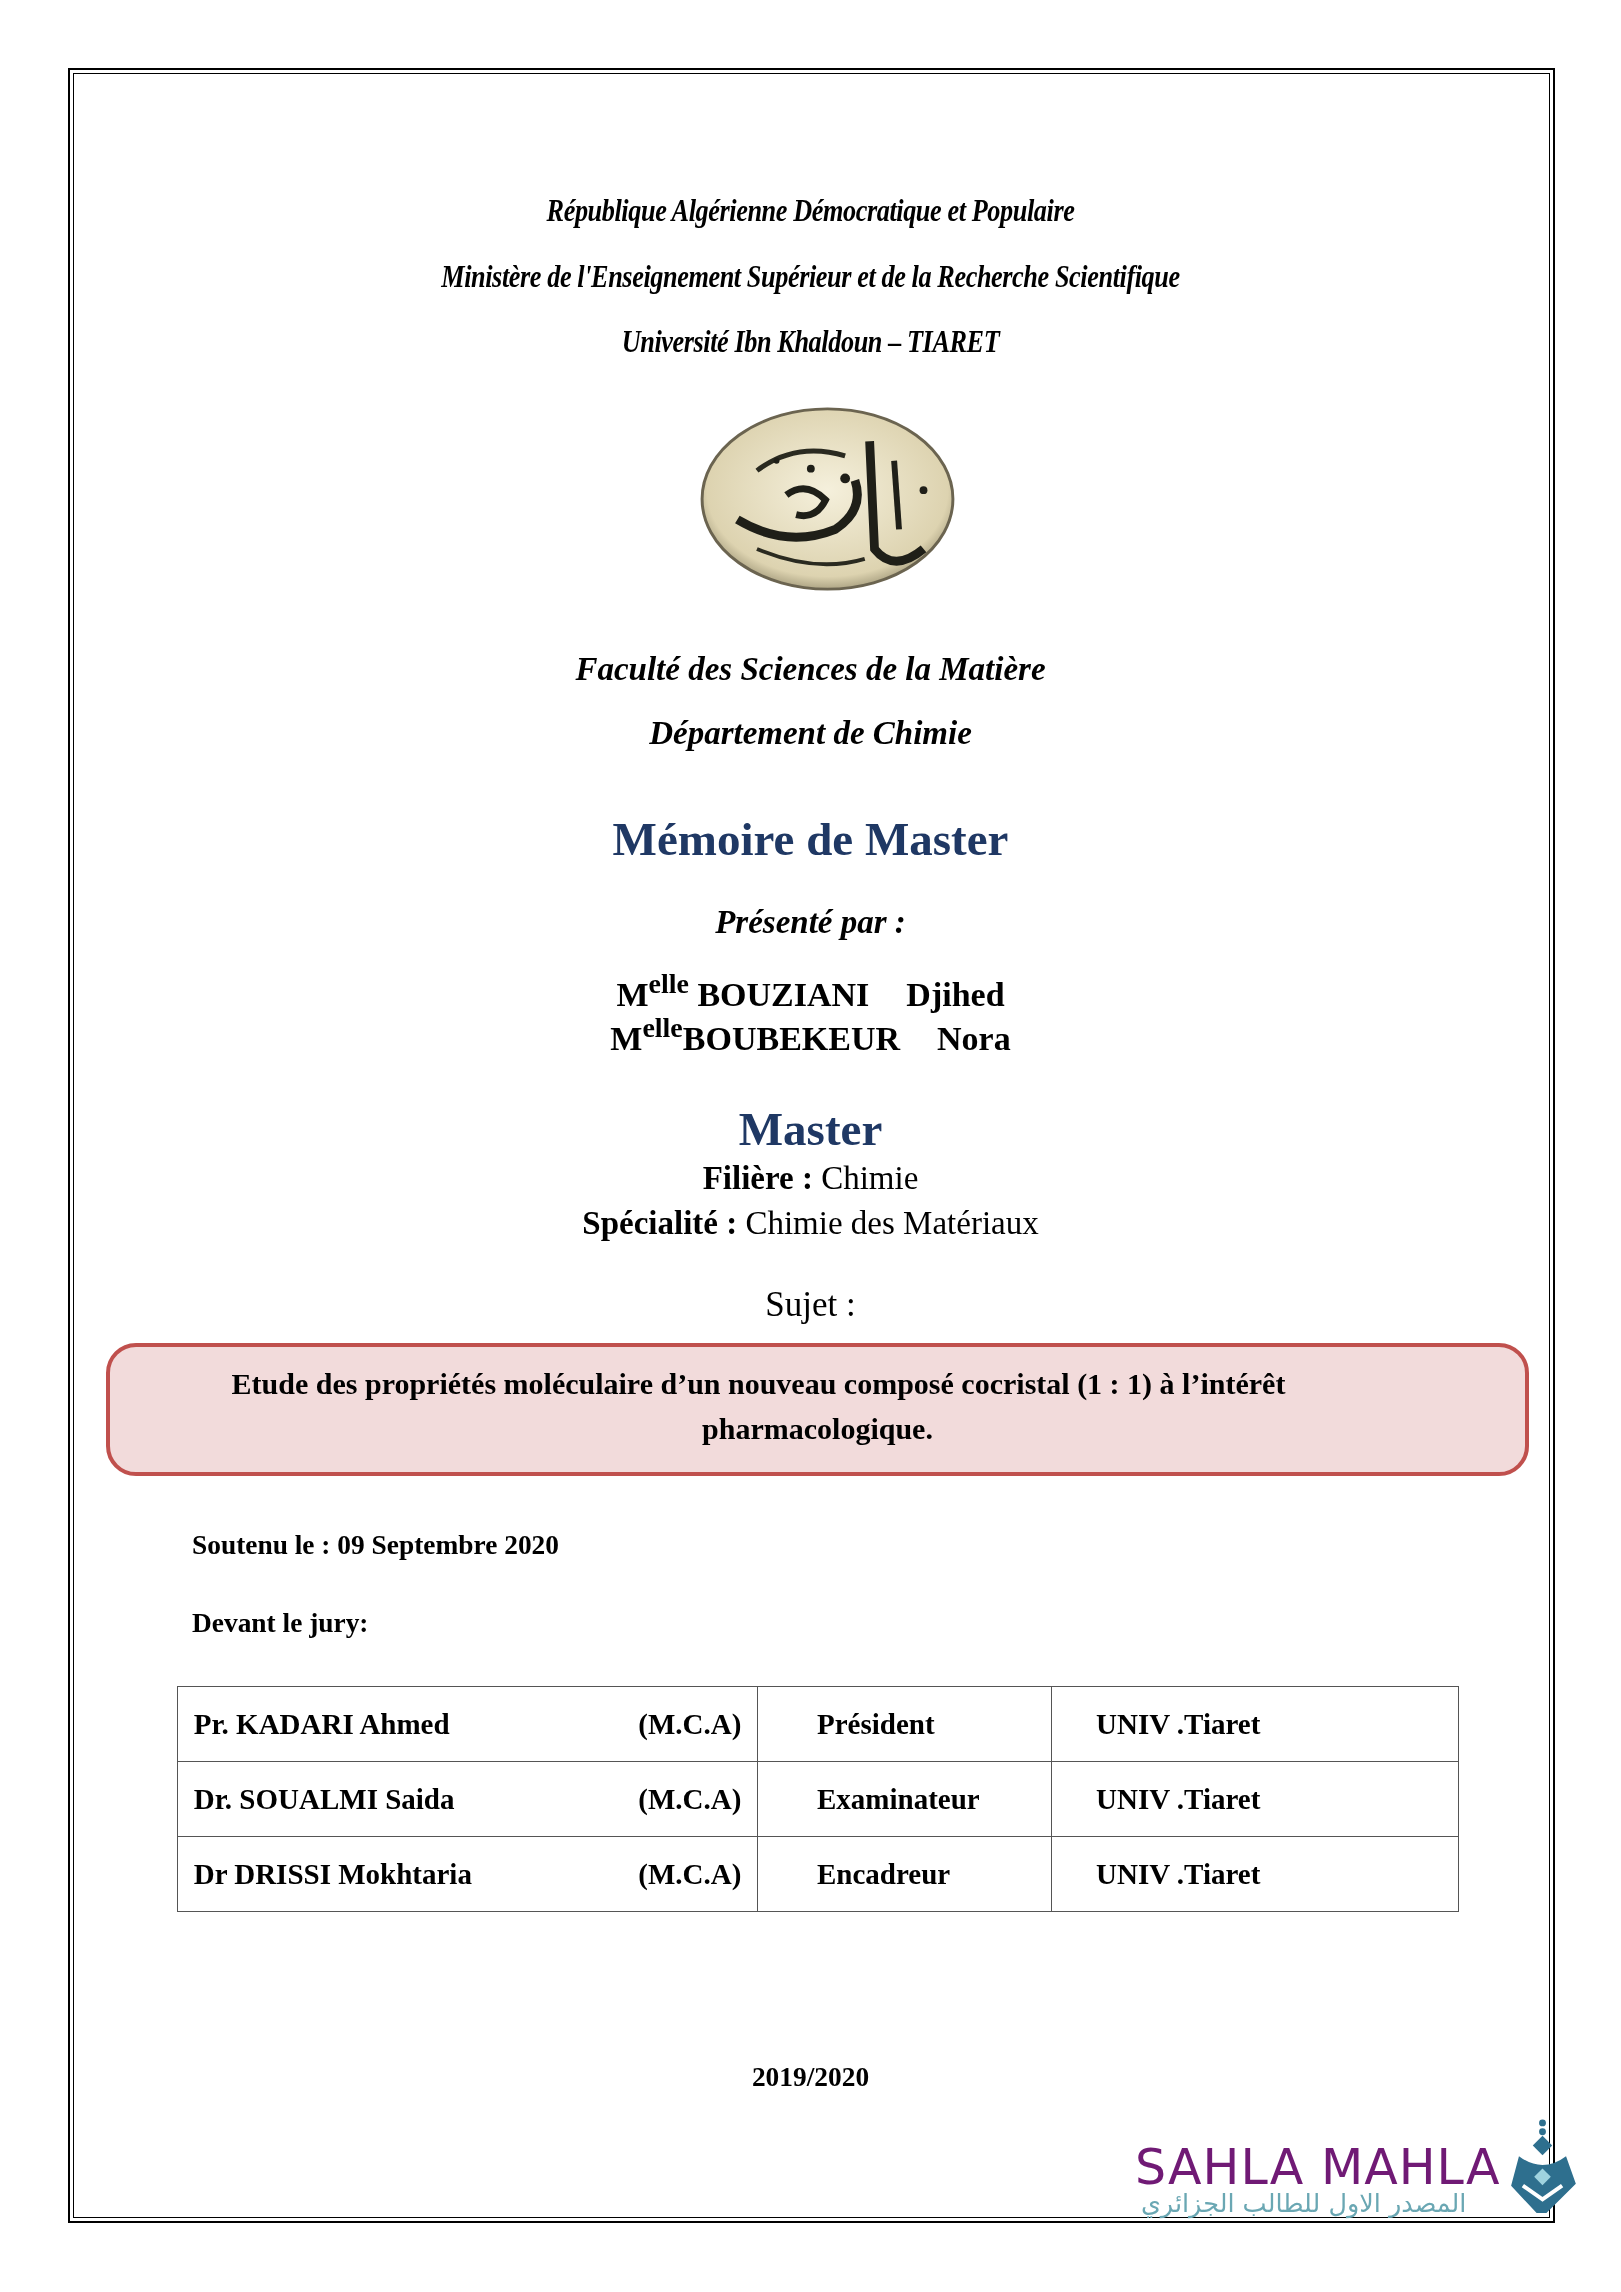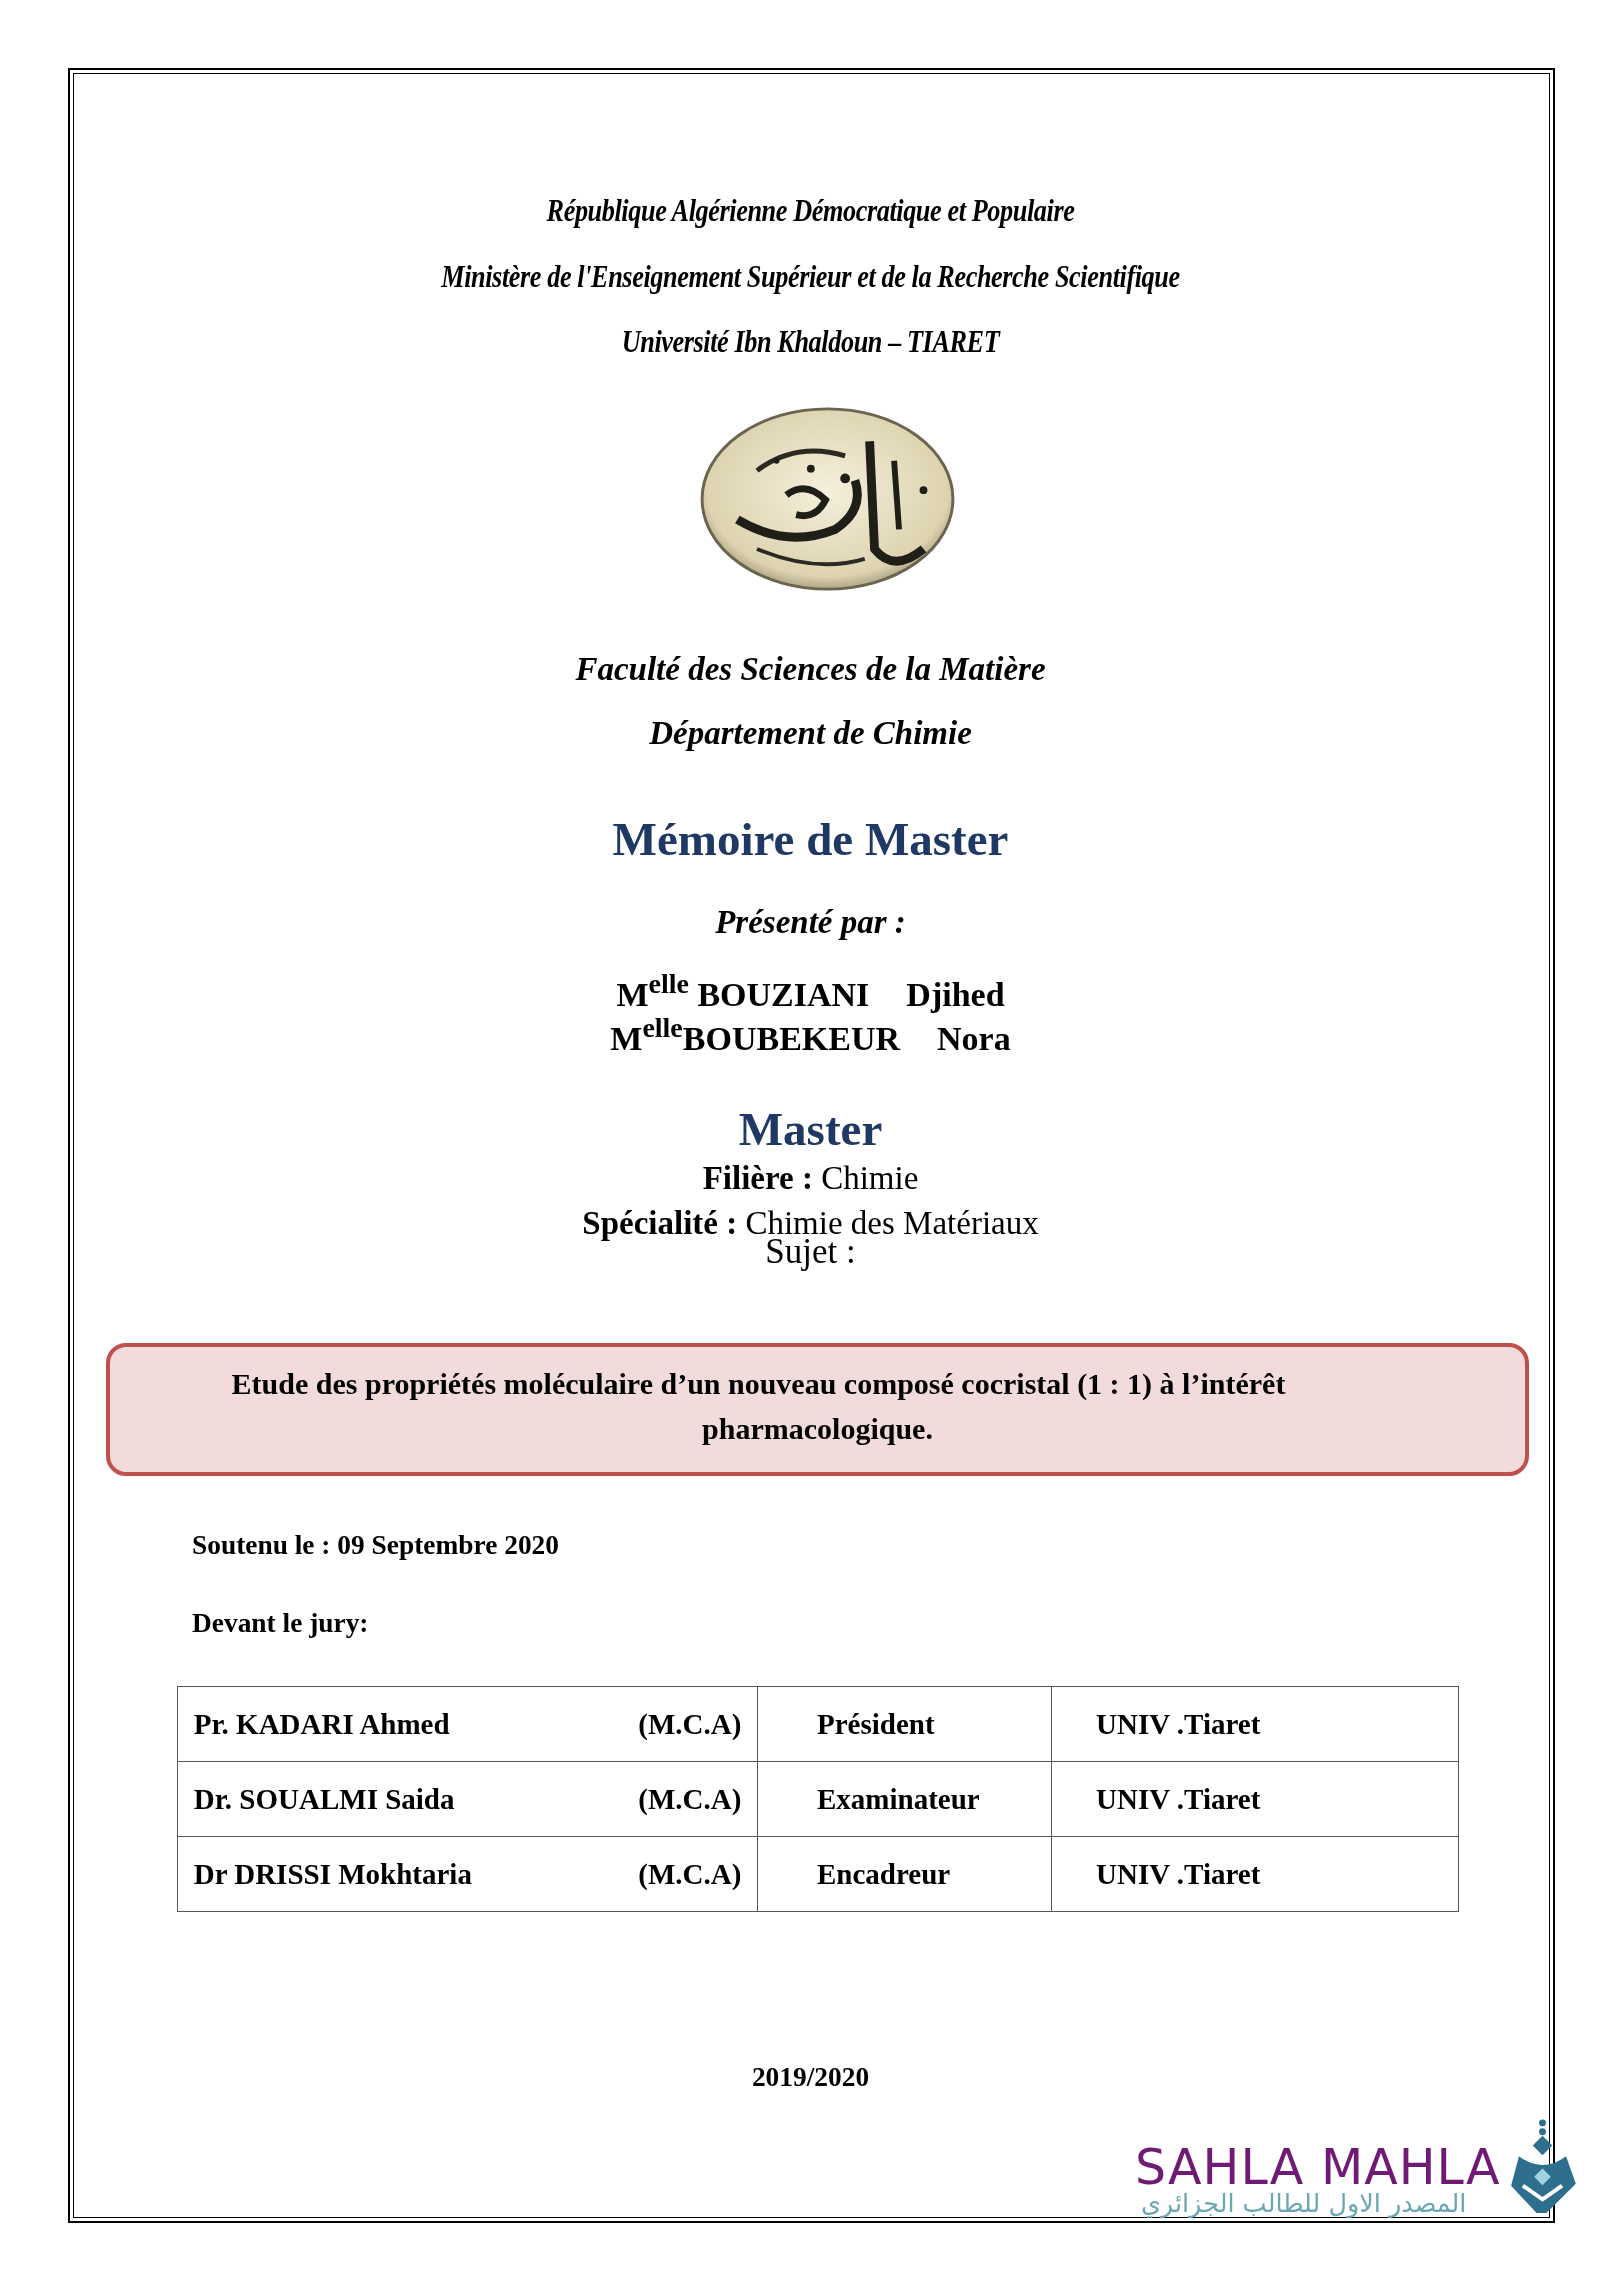--- a/index.html
+++ b/index.html
@@ -14,21 +14,21 @@
   .fac { font-style: italic; font-weight: bold; font-size: 33px; }
   .blue-title { color: #1f3864; font-weight: bold; font-size: 47px; }
   .presente { font-style: italic; font-weight: bold; font-size: 33px; }
   .name { font-weight: bold; font-size: 34px; }
   .name sup { font-size: 28px; vertical-align: 12.7px; line-height: 0; font-weight: bold; }
   .name .gap { display: inline-block; width: 37px; }
   .fil { font-size: 33px; }
   .fil b { font-weight: bold; }
   .sujet { font-size: 35px; }
   .subject-box { position: absolute; left: 106px; top: 1343px; width: 1423px; height: 133px;
-                 box-sizing: border-box; border: 4.9px solid #c0504d; border-radius: 20px;
+                 box-sizing: border-box; border: 4.9px solid #c0504d; border-radius: 30px;
                  background: #f2dbdb; font-weight: bold; font-size: 30px; text-align: center;
                  line-height: 45px; padding-top: 13.7px; }
   .subject-box .l1 { display: block; padding-right: 118px; }
   .left-label { position: absolute; left: 192px; font-weight: bold; font-size: 27.4px; }
   table.jury { position: absolute; left: 177px; top: 1686px; border-collapse: collapse;
                font-weight: bold; font-size: 29px; }
   table.jury td { border: 1.5px solid #555; height: 75px; box-sizing: border-box; padding: 0; }
   table.jury td.c1 { width: 580px; }
   table.jury td.c2 { width: 294px; padding-left: 59px; box-sizing: border-box; }
   table.jury td.c3 { width: 407px; padding-left: 44px; box-sizing: border-box; }
@@ -94,21 +94,21 @@
 
 <div class="line fil" style="top:1160px;">
   <b>Filière :</b>
   <span>Chimie</span>
 </div>
 <div class="line fil" style="top:1205px;">
   <b>Spécialité :</b>
   <span>Chimie des Matériaux</span>
 </div>
 
-<div class="line sujet" style="top:1232px;">Sujet :</div>
+<div class="line sujet" style="top:1285px;">Sujet :</div>
 
 <div class="subject-box">
   <span class="l1">Etude des propriétés moléculaire d’un nouveau composé cocristal (1 : 1)  à l’intérêt</span>
   <span>pharmacologique.</span>
 </div>
 
 <div class="left-label" style="top:1530px;">Soutenu le : 09 Septembre 2020</div>
 <div class="left-label" style="top:1608px;">Devant le jury:</div>
 
 <table class="jury">

